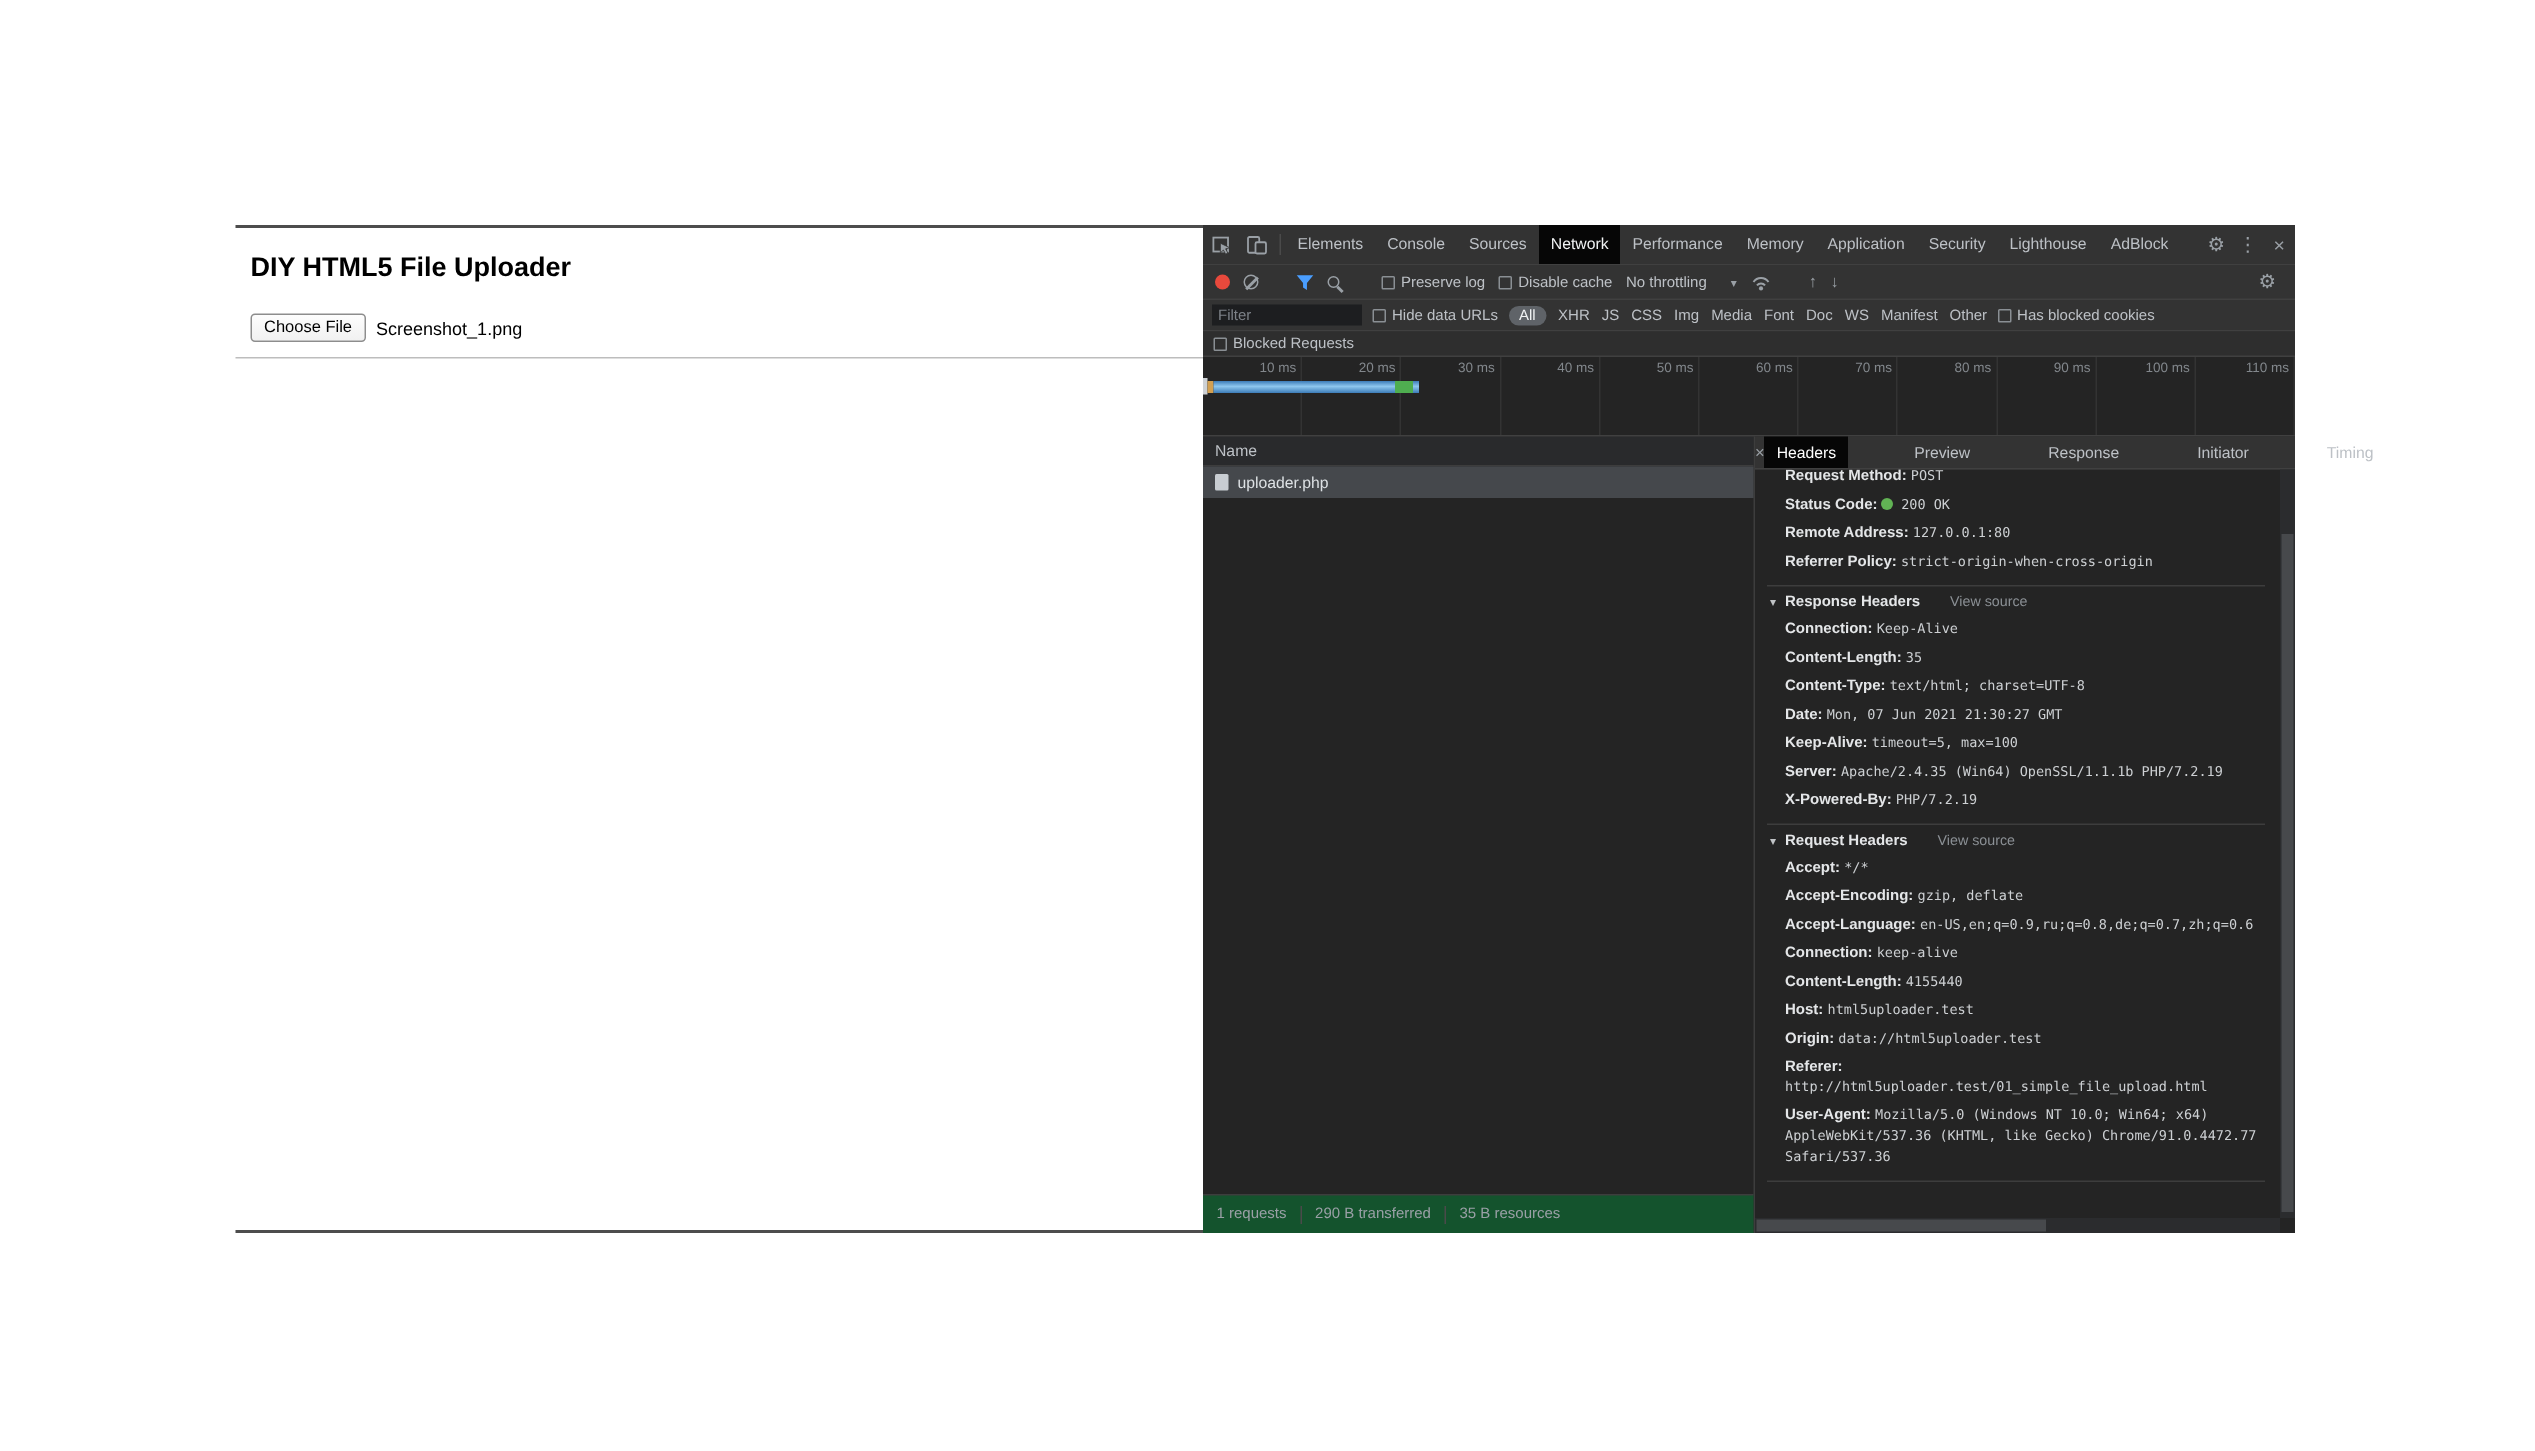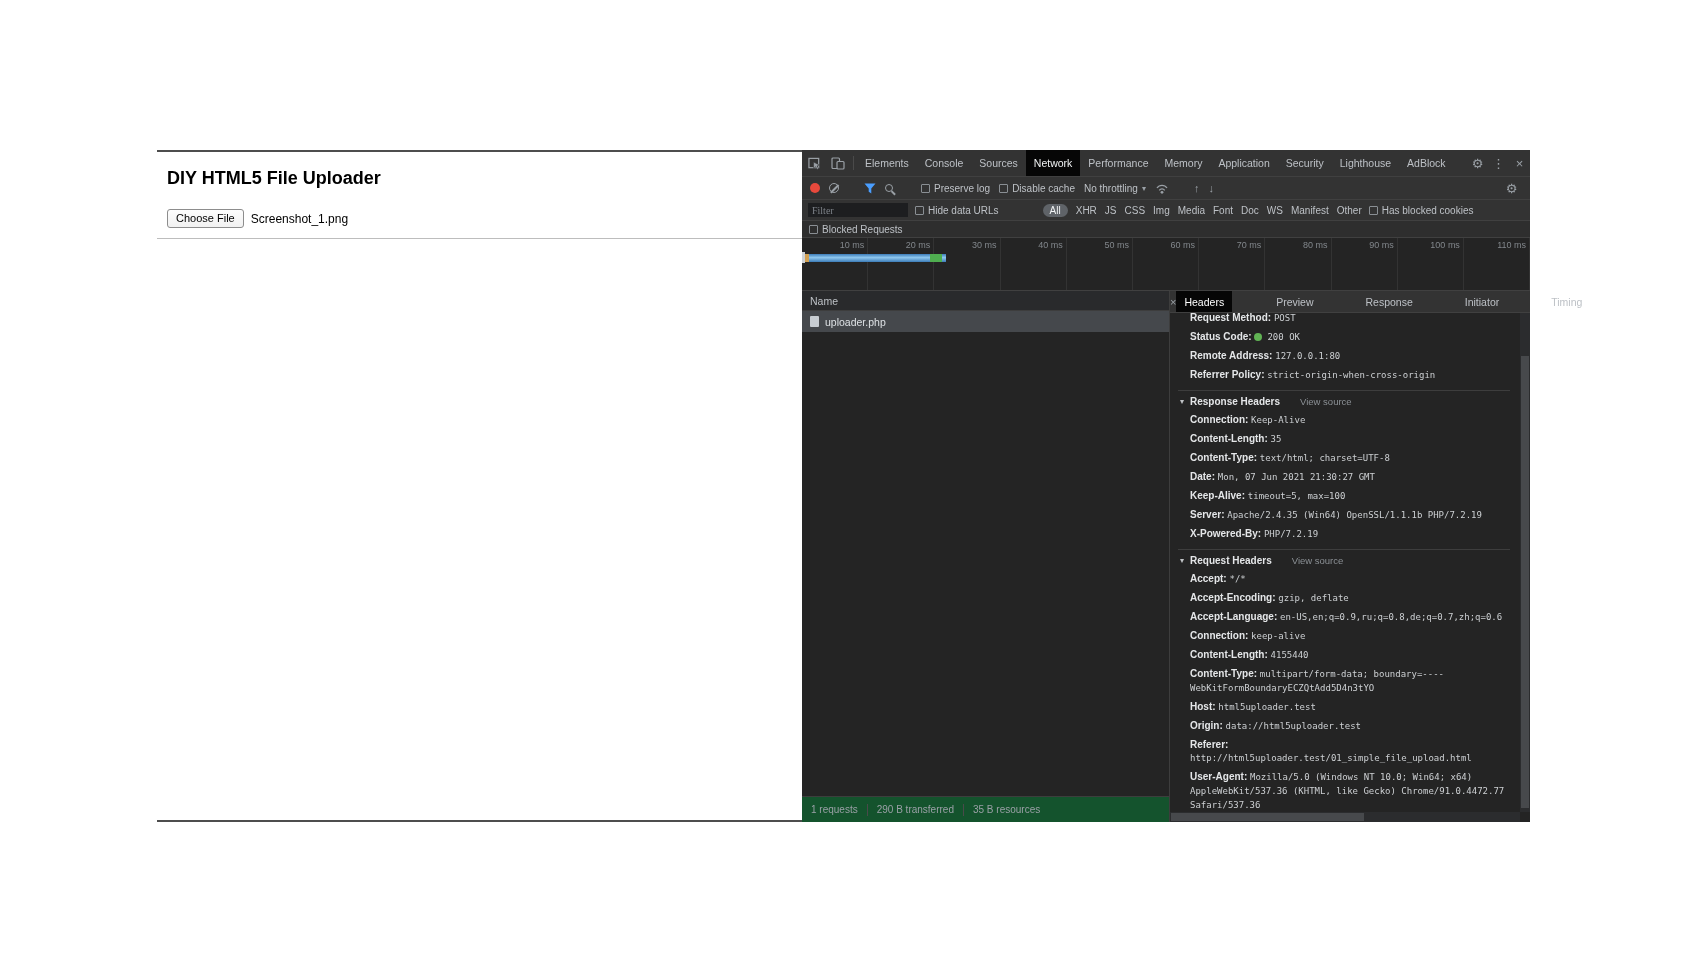--- a/index.html
+++ b/index.html
@@ -38,27 +38,27 @@
   .clear-icon{width:10px;height:10px;border:1.5px solid #9aa0a6;border-radius:50%;position:relative;}
   .clear-icon::after{content:'';position:absolute;left:-1px;top:3.5px;width:11px;height:1.5px;
     background:#9aa0a6;transform:rotate(-45deg);}
   .mag{width:8px;height:8px;border:1.5px solid #9aa0a6;border-radius:50%;position:relative;margin-right:3px;}
   .mag::after{content:'';position:absolute;width:5px;height:1.5px;background:#9aa0a6;
     transform:rotate(45deg);right:-4px;bottom:-2px;}
   .cb{width:9px;height:9px;border:1px solid #8a8f94;border-radius:1px;flex:0 0 9px;}
   .cb-label{display:flex;align-items:center;gap:4px;white-space:nowrap;}
   .caret{font-size:8px;color:#9aa0a6;}
   .arrow{color:#9aa0a6;font-size:11px;font-weight:bold;}
-  .throttle{display:flex;align-items:center;gap:4px;white-space:nowrap;}
+  .throttle{display:flex;align-items:center;gap:16px;white-space:nowrap;}
 
   
   .dt-filterbar{flex:0 0 21px;background:var(--toolbar-bg,#333);border-bottom:1px solid #404040;
     display:flex;align-items:center;padding:0 6px;gap:7px;overflow:hidden;}
   .filter-input{width:100px;height:14px;background:#1d1e20;border:0;outline:none;color:#bdc1c6;
-    font-size:10px;padding:0 4px;font-family:Liberation Serif, serif;}
+    font-size:10px;padding:0 4px;font-family:Liberation Sans, sans-serif;}
   .filter-input::placeholder{color:#7d8288;}
   .chip{white-space:nowrap;color:#bdc1c6;}
   .chip.active{background:#5f6368;color:#f1f3f4;border-radius:8px;padding:1px 7px;}
 
   .dt-blockedbar{flex:0 0 17px;background:#2e2e2e;border-bottom:1px solid #404040;
     display:flex;align-items:center;padding:0 7px;gap:5px;}
 
   
   .dt-timeline{flex:0 0 53px;position:relative;border-bottom:1px solid #404040;overflow:hidden;}
   .tick-row{display:flex;height:100%;}
@@ -197,21 +197,21 @@
     <span class="tb-spacer"></span>
     <span class="glyph-btn">⚙</span>
   </div>
 
   <div class="dt-filterbar">
     <input class="filter-input" placeholder="Filter" style="">
     <span class="cb-label">
       <span class="cb"></span>
       <span>Hide data URLs</span>
     </span>
-    <div style="display:flex;align-items:center;gap:8px;margin-left:37px;">
+    <div style="display:flex;align-items:center;gap:8px;">
 
     <span class="chip active">All</span>
         <span class="chip">XHR</span>
         <span class="chip">JS</span>
         <span class="chip">CSS</span>
         <span class="chip">Img</span>
         <span class="chip">Media</span>
         <span class="chip">Font</span>
         <span class="chip">Doc</span>
         <span class="chip">WS</span>
@@ -379,24 +379,20 @@
             <div class="hrow">
               <span class="hname">Connection:</span>
               <span class="hval">keep-alive</span>
             </div>
 
             <div class="hrow">
               <span class="hname">Content-Length:</span>
               <span class="hval">4155440</span>
             </div>
 
-            <div class="hrow">
-              <span class="hname">Content-Type:</span>
-              <span class="hval">multipart/form-data; boundary=----WebKitFormBoundaryECZQtAdd5D4n3tYO</span>
-            </div>
 
             <div class="hrow">
               <span class="hname">Host:</span>
               <span class="hval">html5uploader.test</span>
             </div>
 
             <div class="hrow">
               <span class="hname">Origin:</span>
               <span class="hval">data://html5uploader.test</span>
             </div>

